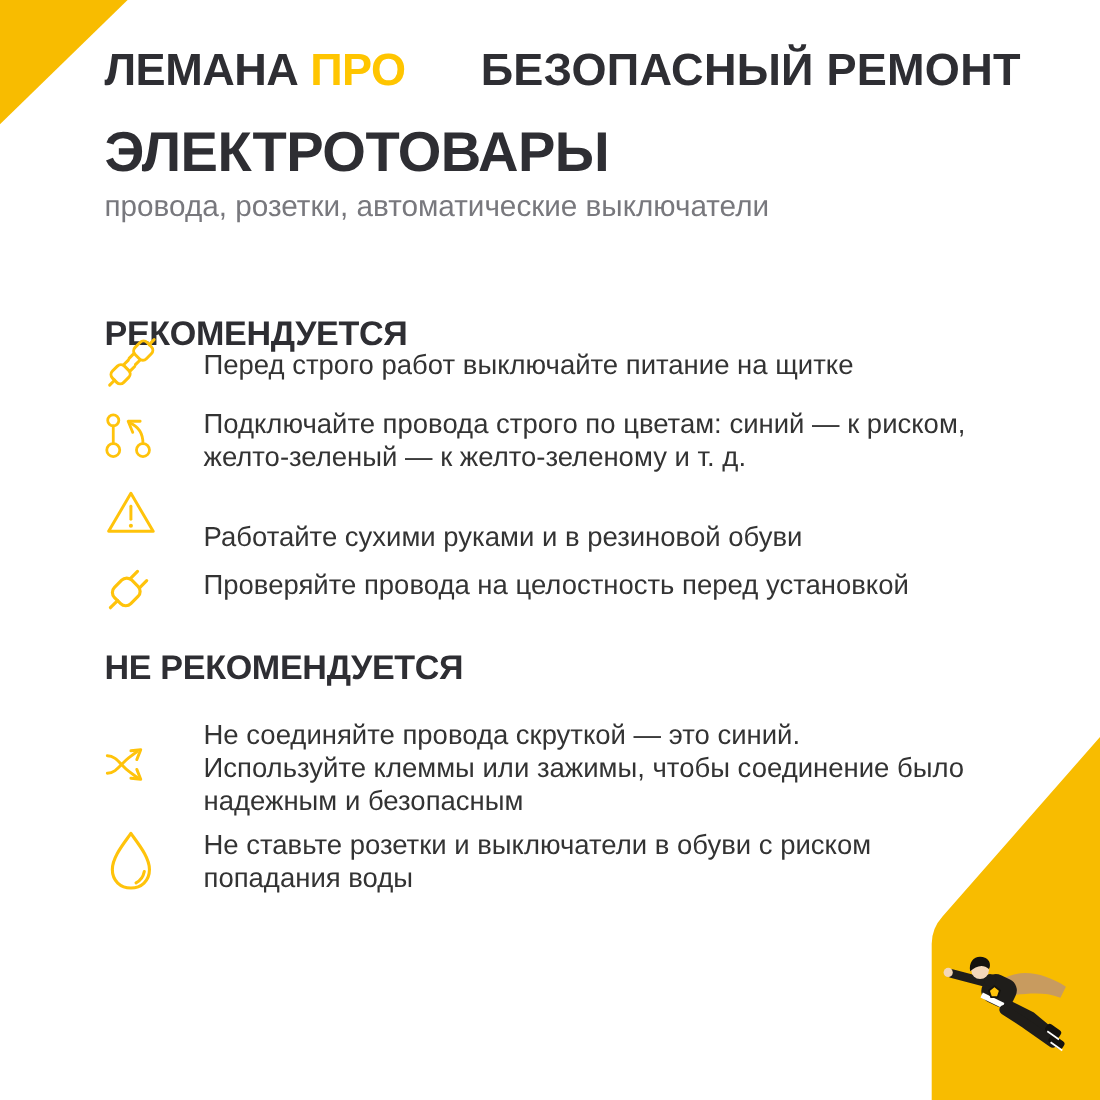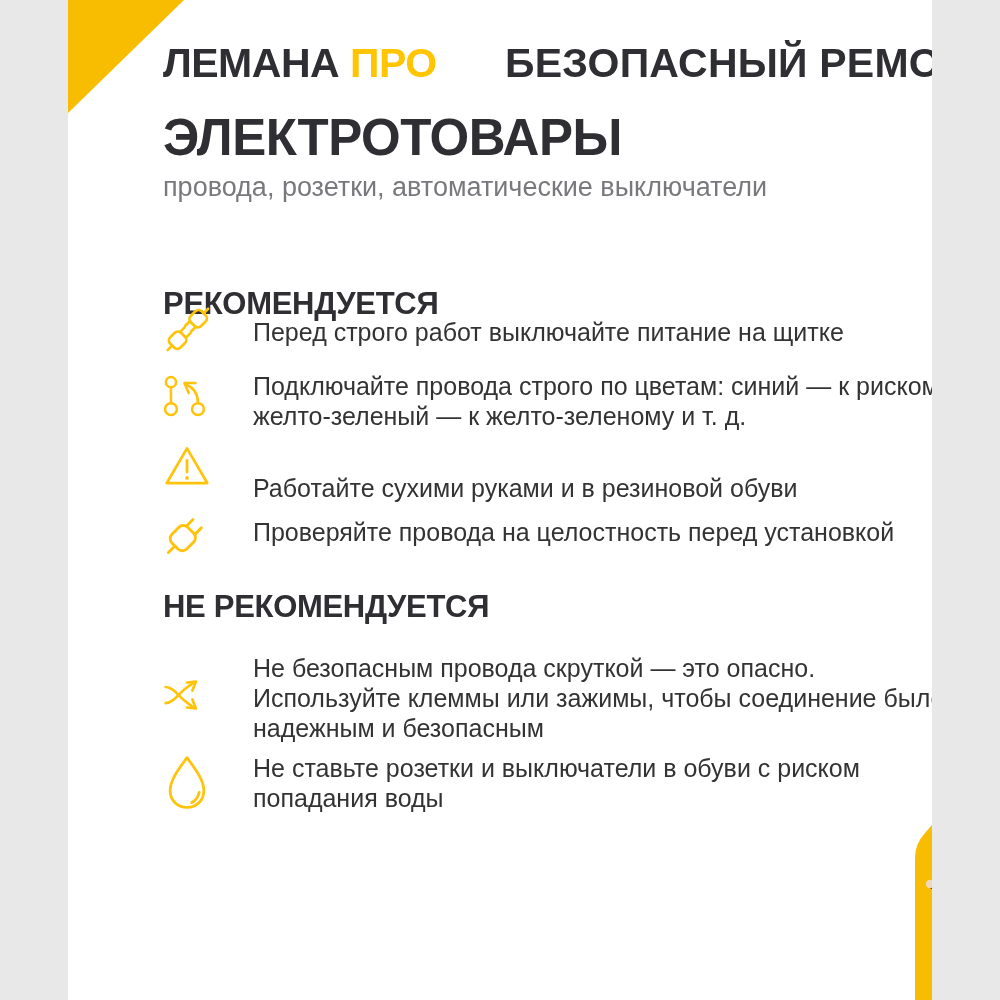--- a/index.html
+++ b/index.html
@@ -1,17 +1,17 @@
 <!DOCTYPE html>
 <html><head>
 <meta charset="utf-8">
 <style>
   html,body{margin:0;padding:0;background:#e8e8e8;}
   .canvas{
-    position:relative;width:864px;height:1000px;background:#ffffff;
+    position:relative;width:1000px;height:1000px;background:#ffffff;
     font-family:"Liberation Sans",sans-serif;overflow:hidden;margin:0 auto;
   }
   .abs{position:absolute;}
   
   .brand{left:95px;top:40px;font-size:41px;font-weight:900;letter-spacing:-0.5px;color:#2e2e33;white-space:nowrap;}
   .brand-accent{color:#FFC500;}
   .page-title{left:437px;top:40px;font-size:41px;font-weight:900;letter-spacing:0.2px;color:#2e2e33;white-space:nowrap;}
   
   .category-title{left:95px;top:108px;font-size:51px;font-weight:900;letter-spacing:-0.5px;color:#2e2e33;}
   .category-subtitle{left:95px;top:172px;font-size:27px;font-weight:400;color:#78787d;}
@@ -94,21 +94,21 @@
   <div class="abs section-heading heading-not-recommended">НЕ РЕКОМЕНДУЕТСЯ</div>
 
   <div class="abs item-icon" style="top:670px">
     <svg width="58" height="50" viewBox="0 0 64 56" fill="none" stroke="#FFC30B" stroke-width="3" stroke-linecap="round" stroke-linejoin="round">
       <path d="M8,37 C17,37 22,27 30,21 L38,15"></path>
       <path d="M32,14 L42,13 L38,23"></path>
       <path d="M8,19 C17,19 22,29 30,35 L38,41"></path>
       <path d="M32,42 L42,43 L38,33"></path>
     </svg>
   </div>
-  <div class="abs item-text" style="top:653px">Не безопасным провода скруткой — это опасно.
+  <div class="abs item-text" style="top:653px">Не соединяйте провода скруткой — это синий.
 Используйте клеммы или зажимы, чтобы соединение было
 надежным и безопасным</div>
 
   <div class="abs item-icon" style="top:752px">
     <svg width="60" height="60" viewBox="0 0 64 64" fill="none" stroke="#FFC30B" stroke-width="3" stroke-linecap="round" stroke-linejoin="round">
       <path d="M32,6 C25,16 14,29 14,41 C14,52 22,59 32,59 C42,59 50,52 50,41 C50,29 39,16 32,6 Z"></path>
       <path d="M45,43 C44,48 41,52 37,54"></path>
     </svg>
   </div>
   <div class="abs item-text" style="top:753px">Не ставьте розетки и выключатели в обуви с риском

